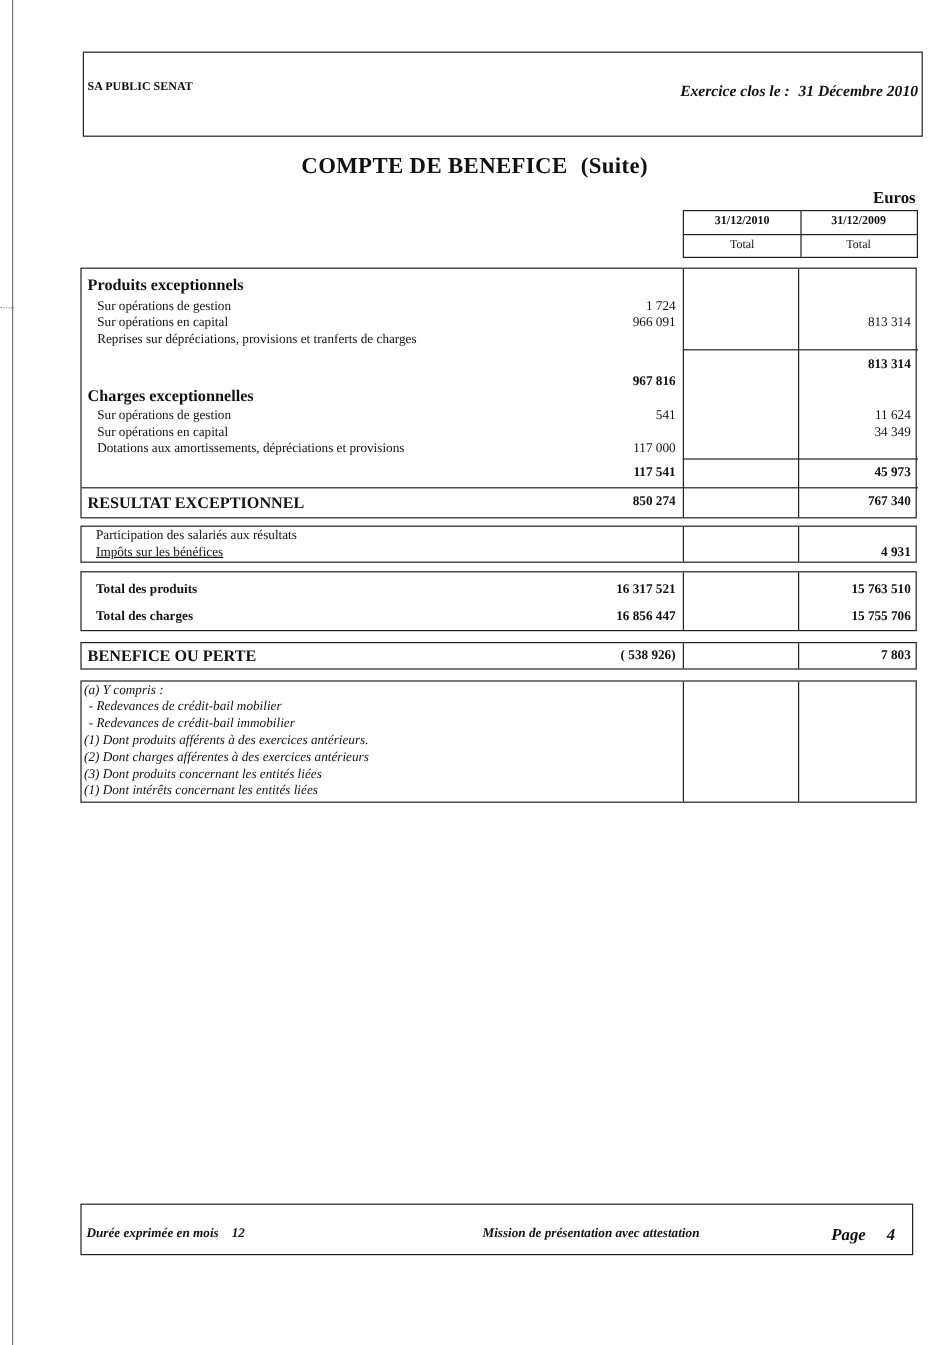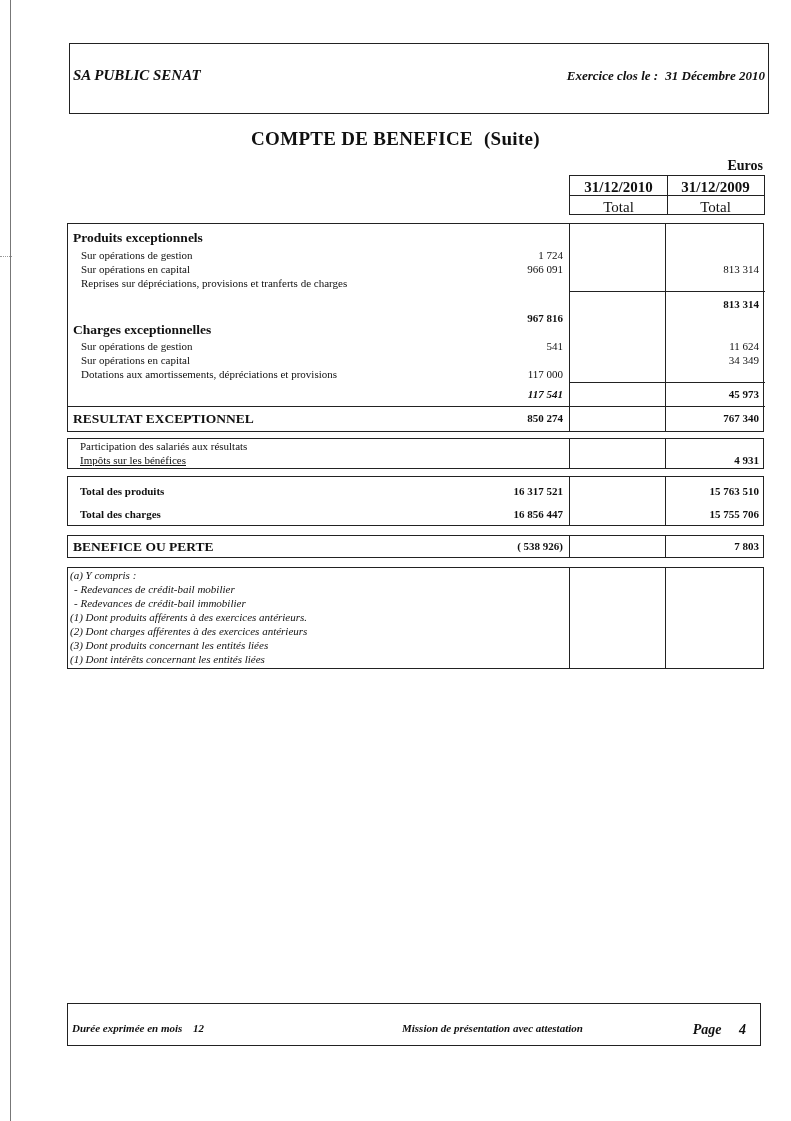--- a/index.html
+++ b/index.html
@@ -3,30 +3,30 @@
 <meta charset="utf-8">
 <style>
   html, body { margin: 0; padding: 0; background: #ffffff; }
   body { width: 791px; height: 1121px; position: relative; overflow: hidden;
          font-family: "Liberation Serif", "DejaVu Serif", serif; color: #111; }
   .scan-line { position: absolute; left: 10px; top: 0; width: 1px; height: 1121px; background: #777; }
   .scan-tick { position: absolute; left: 0; top: 256px; width: 12px; height: 1px; border-top: 1px dotted #999; }
 
   .box { position: absolute; border: 1px solid #222; box-sizing: border-box; }
   .header-box { left: 69px; top: 43px; width: 700px; height: 71px; }
-  .company { position: absolute; left: 3px; top: 23px; font-size: 15px; font-weight: bold; font-style: italic; }
+  .company { position: absolute; left: 3px; top: 23px; font-size: 10px; font-weight: bold; }
   .exercise { position: absolute; right: 3px; top: 24px; font-size: 13px; font-weight: bold; font-style: italic; }
 
   .title { position: absolute; left: 0; width: 791px; top: 128px; text-align: center;
            font-size: 19px; font-weight: bold; letter-spacing: 0.3px; }
   .title span { margin-left: 50px; }
   .currency { position: absolute; right: 28px; top: 158px; font-size: 14px; font-weight: bold; }
 
   .colhdr { position: absolute; top: 175px; left: 569px; width: 196px; height: 40px; border: 1px solid #222; box-sizing: border-box; }
-  .colhdr .c { position: absolute; width: 97px; text-align: center; font-size: 15px; }
+  .colhdr .c { position: absolute; width: 97px; text-align: center; font-size: 10px; }
   .colhdr .c1 { left: 0; border-right: 1px solid #222; height: 38px; }
   .colhdr .c2 { left: 97px; }
   .colhdr .r1 { position: absolute; top: 3px; width: 100%; font-weight: bold; }
   .colhdr .r2 { position: absolute; top: 23px; width: 100%; }
   .colhdr .hline { position: absolute; left: 0; top: 19px; width: 100%; height: 1px; background: #222; }
 
   .tbl { position: absolute; left: 67px; width: 697px; border: 1px solid #222; box-sizing: border-box; }
   .vcol1 { position: absolute; top: 0; bottom: 0; left: 501px; width: 1px; background: #222; }
   .vcol2 { position: absolute; top: 0; bottom: 0; left: 597px; width: 1px; background: #222; }
   .hl { position: absolute; height: 1px; background: #222; }
@@ -118,21 +118,21 @@
     <div class="v2" style="top:130px;">34 349</div>
   </div>
   <div>
     <div class="lbl" style="left:13px; top:144px;">Dotations aux amortissements, dépréciations et provisions</div>
     <div class="v1" style="top:144px;">117 000</div>
     <div class="v2" style="top:144px;"></div>
   </div>
 
   <div class="hl" style="left:501px; width:196px; top:158px;"></div>
   <div>
-    <div class="v1 bold" style="top:164px;font-style:italic;">117 541</div>
+    <div class="v1 bold" style="top:164px;">117 541</div>
     <div class="v2 bold" style="top:164px;">45 973</div>
   </div>
 
   <div class="hl" style="left:0; width:697px; top:182px;"></div>
   <div>
     <div class="lbl big" style="left:5px; top:187px;">RESULTAT EXCEPTIONNEL</div>
     <div class="v1 bold" style="top:188px;">850 274</div>
     <div class="v2 bold" style="top:188px;">767 340</div>
   </div>
 </div>

